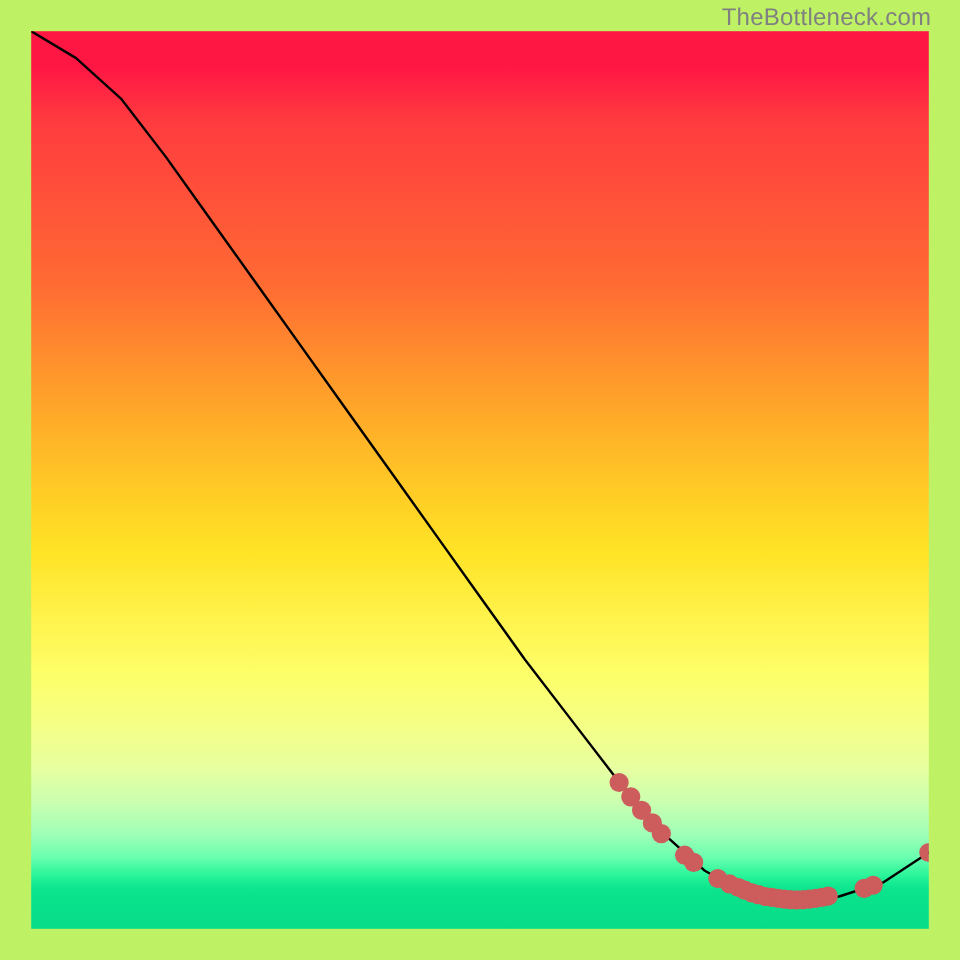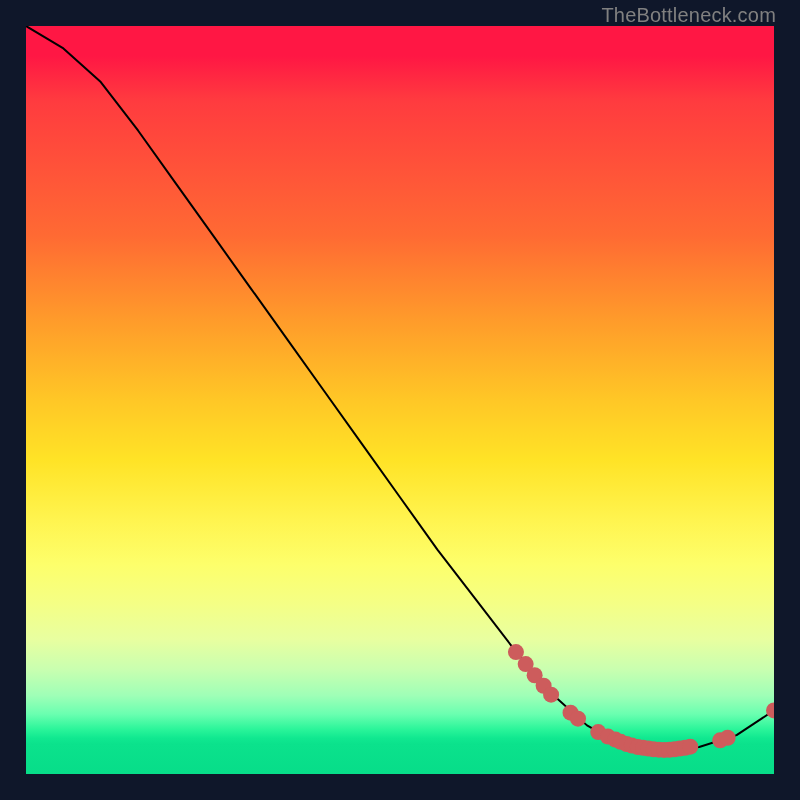--- a/index.html
+++ b/index.html
@@ -8,21 +8,21 @@
     width: 800px;
     height: 800px;
     background: #000;
     overflow: hidden;
     font-family: Arial, Helvetica, sans-serif;
   }
   .stage {
     position: relative;
     width: 800px;
     height: 800px;
-    background: #0f172a;
+    background: #bef264;
   }
   .plot {
     position: absolute;
     left: 26px;
     top: 26px;
     width: 748px;
     height: 748px;
     
     background: linear-gradient(
       to bottom,

